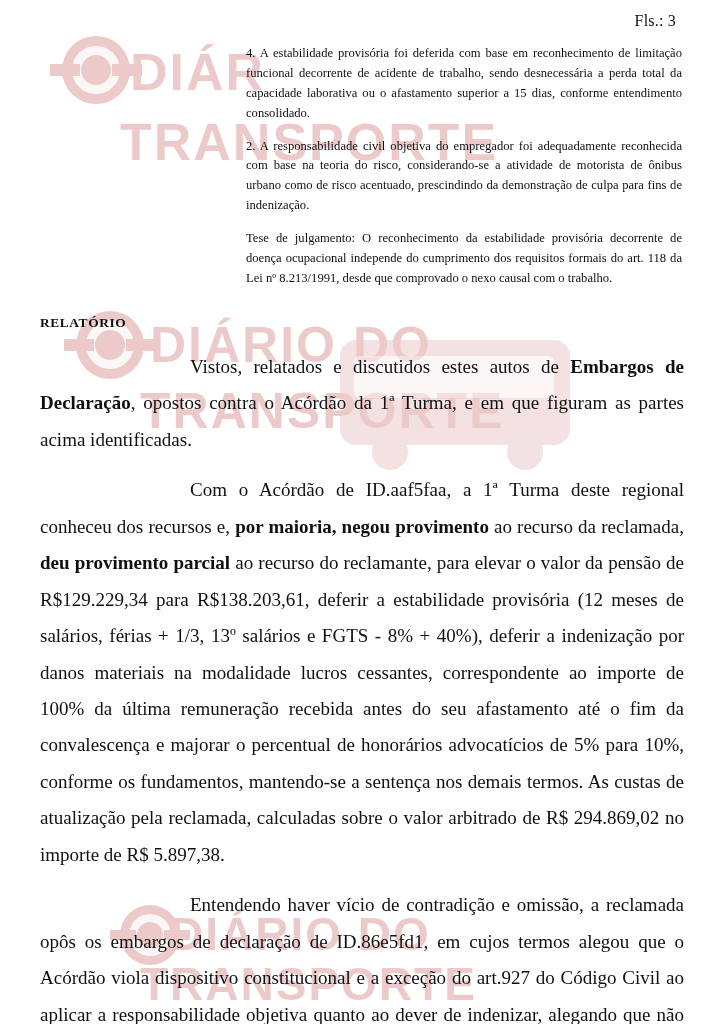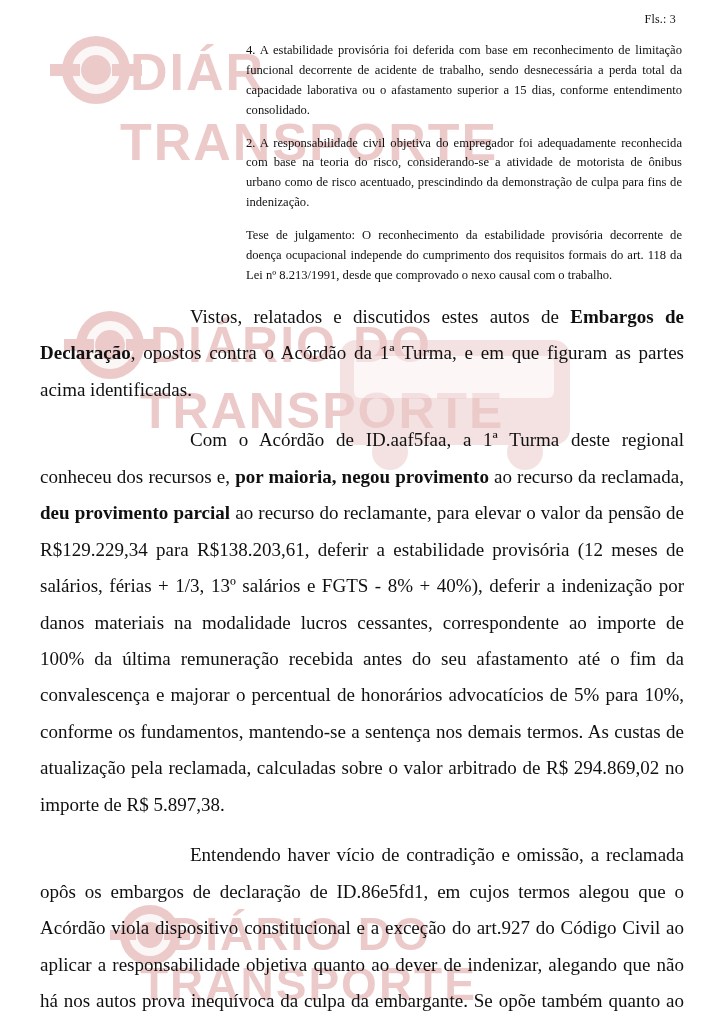--- a/index.html
+++ b/index.html
@@ -30,21 +30,21 @@
     position: relative;
     z-index: 2;
     width: 724px;
     height: 1024px;
     box-sizing: border-box;
     padding: 8px 40px 0 40px;
   }
 
   .folio {
     text-align: right;
-    font-size: 12px;
+    font-size: 16px;
     letter-spacing: .2px;
     margin: 4px 8px 14px 0;
     color: #111;
   }
 
   .indent-block {
     margin-left: 190px;
     margin-right: 2px;
   }
 
@@ -137,20 +137,21 @@
 
   <div class="indent-block">
     <p class="para">4. A estabilidade provisória foi deferida com base em reconhecimento de limitação funcional decorrente de acidente de trabalho, sendo desnecessária a perda total da capacidade laborativa ou o afastamento superior a 15 dias, conforme entendimento consolidado.</p>
     <p class="para">2. A responsabilidade civil objetiva do empregador foi adequadamente reconhecida com base na teoria do risco, considerando-se a atividade de motorista de ônibus urbano como de risco acentuado, prescindindo da demonstração de culpa para fins de indenização.</p>
 
 
 
     <p class="para">Tese de julgamento: O reconhecimento da estabilidade provisória decorrente de doença ocupacional independe do cumprimento dos requisitos formais do art. 118 da Lei nº 8.213/1991, desde que comprovado o nexo causal com o trabalho.</p>
   </div>
 
+  <div class="relatorio-head">RELATÓRIO</div>
 
   <p class="body-para">
     <span class="lead"></span><span>Vistos, relatados e discutidos estes autos de </span><span class="b">Embargos de Declaração</span><span>, opostos contra o Acórdão da 1ª Turma, e em que figuram as partes acima identificadas.</span>
   </p>
 
   <p class="body-para">
     <span class="lead"></span><span>Com o Acórdão de ID.aaf5faa, a 1ª Turma deste regional conheceu dos recursos e, </span><span class="b">por maioria, negou provimento</span><span> ao recurso da reclamada, </span><span class="b">deu provimento parcial</span><span> ao recurso do reclamante, para elevar o valor da pensão de R$129.229,34 para R$138.203,61, deferir a estabilidade provisória (12 meses de salários, férias + 1/3, 13º salários e FGTS - 8% + 40%), deferir a indenização por danos materiais na modalidade lucros cessantes, correspondente ao importe de 100% da última remuneração recebida antes do seu afastamento até o fim da convalescença e majorar o percentual de honorários advocatícios de 5% para 10%, conforme os fundamentos, mantendo-se a sentença nos demais termos. As custas de atualização pela reclamada, calculadas sobre o valor arbitrado de R$ 294.869,02 no importe de R$ 5.897,38.</span>
   </p>
 
   <p class="body-para">

